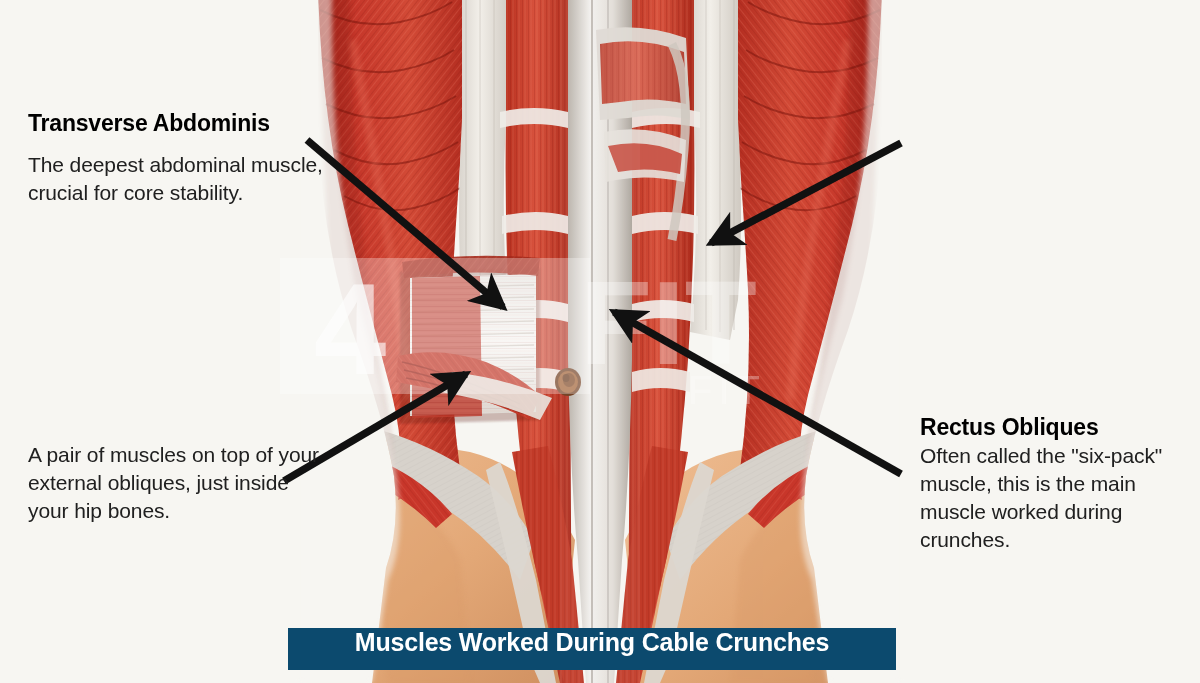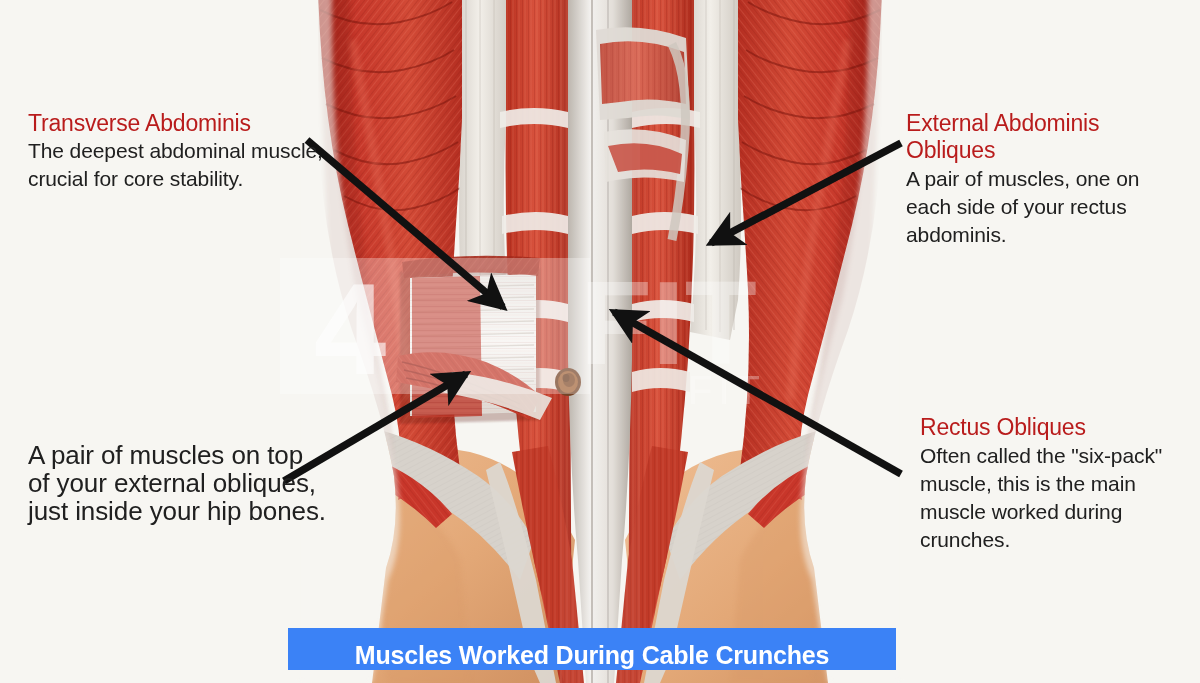--- a/index.html
+++ b/index.html
@@ -15,54 +15,54 @@
 
   
   #anatomy{position:absolute;left:0;top:0;width:1200px;height:683px;}
 
   
   #watermark{position:absolute;left:280px;top:252px;width:630px;height:160px;pointer-events:none;}
 
   
   .callout{position:absolute;}
   .callout .c-title{
-    font-weight:normal;
-    color:#b91c1c;
+    font-weight:bold;
+    color:#000000;
     letter-spacing:-0.2px;
   }
   .callout .c-body{
     color:#202020;
     letter-spacing:-0.1px;
   }
   #callout-transverse-abdominis{left:28px;top:110px;width:300px;}
   #callout-transverse-abdominis .c-title{font-size:23px;line-height:27px;}
-  #callout-transverse-abdominis .c-body{font-size:21px;line-height:28px;margin-top:0;}
+  #callout-transverse-abdominis .c-body{font-size:21px;line-height:28px;margin-top:14px;}
 
   #callout-external-obliques{left:906px;top:110px;width:266px;}
   #callout-external-obliques .c-title{font-size:23px;line-height:27px;}
   #callout-external-obliques .c-body{font-size:21px;line-height:28px;margin-top:1px;}
 
   #callout-internal-obliques{left:28px;top:440px;width:300px;}
   #callout-internal-obliques .c-title{font-size:23px;line-height:27px;}
-  #callout-internal-obliques .c-body{font-size:26px;line-height:28px;margin-top:1px;}
+  #callout-internal-obliques .c-body{font-size:21px;line-height:28px;margin-top:1px;}
 
   #callout-rectus-abdominis{left:920px;top:414px;width:262px;}
   #callout-rectus-abdominis .c-title{font-size:23px;line-height:27px;}
   #callout-rectus-abdominis .c-body{font-size:21px;line-height:28px;margin-top:1px;}
 
   
   #arrows{position:absolute;left:0;top:0;width:1200px;height:683px;pointer-events:none;}
 
   
   #caption-banner{
     position:absolute;
     left:288px;top:628px;
     width:608px;height:42px;
-    background:#3b82f6;
-    display:flex;align-items:flex-end;justify-content:center;
+    background:#0c4a6e;
+    display:flex;align-items:flex-start;justify-content:center;
   }
   #caption-banner .cap-text{
     color:#ffffff;
     font-size:25px;
     font-weight:bold;
     letter-spacing:-0.2px;
     white-space:nowrap;
   }
 </style>
 </head>
@@ -340,24 +340,20 @@
     <line x1="901" y1="143" x2="711" y2="243" stroke="#111111" stroke-width="7.5" marker-end="url(#ah)"></line>
     <line x1="284" y1="481" x2="466" y2="374" stroke="#111111" stroke-width="7.5" marker-end="url(#ah)"></line>
     <line x1="901" y1="474" x2="614" y2="312" stroke="#111111" stroke-width="7.5" marker-end="url(#ah)"></line>
   </svg>
 
   <div class="callout" id="callout-transverse-abdominis">
     <div class="c-title">Transverse Abdominis</div>
     <div class="c-body">The deepest abdominal muscle, crucial for core stability.</div>
   </div>
 
-  <div class="callout" id="callout-external-obliques">
-    <div class="c-title">External Abdominis Obliques</div>
-    <div class="c-body">A pair of muscles, one on each side of your rectus abdominis.</div>
-  </div>
 
   <div class="callout" id="callout-internal-obliques">
     <div class="c-body">A pair of muscles on top of your external obliques, just inside your hip bones.</div>
   </div>
 
   <div class="callout" id="callout-rectus-abdominis">
     <div class="c-title">Rectus Obliques</div>
     <div class="c-body">Often called the "six-pack" muscle, this is the main muscle worked during crunches.</div>
   </div>
 

